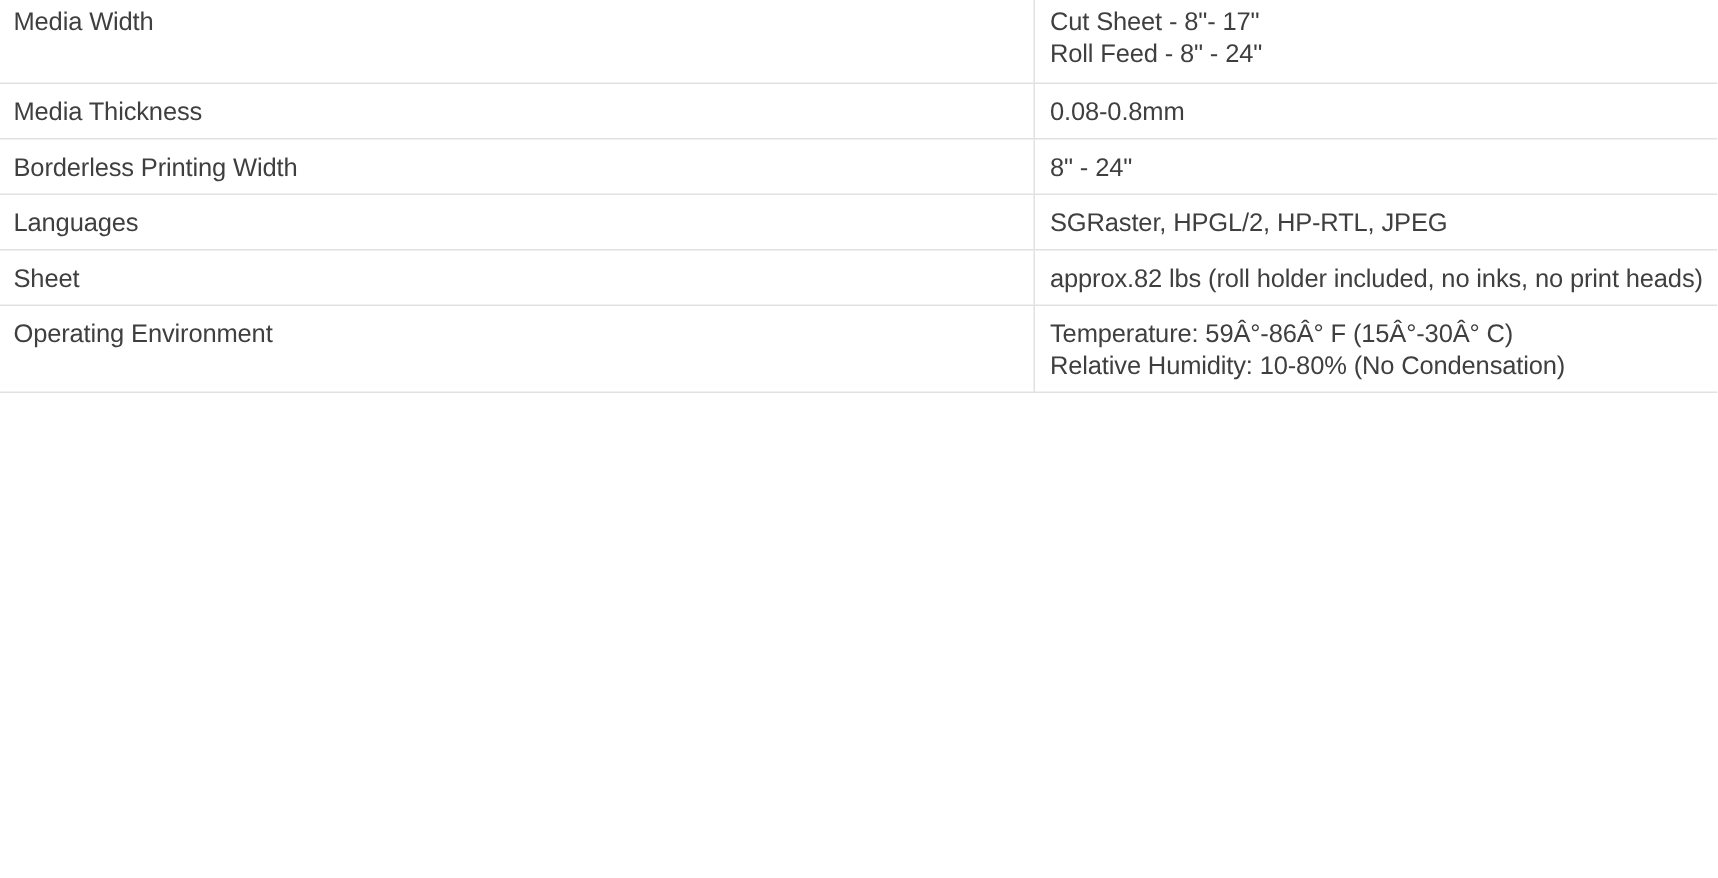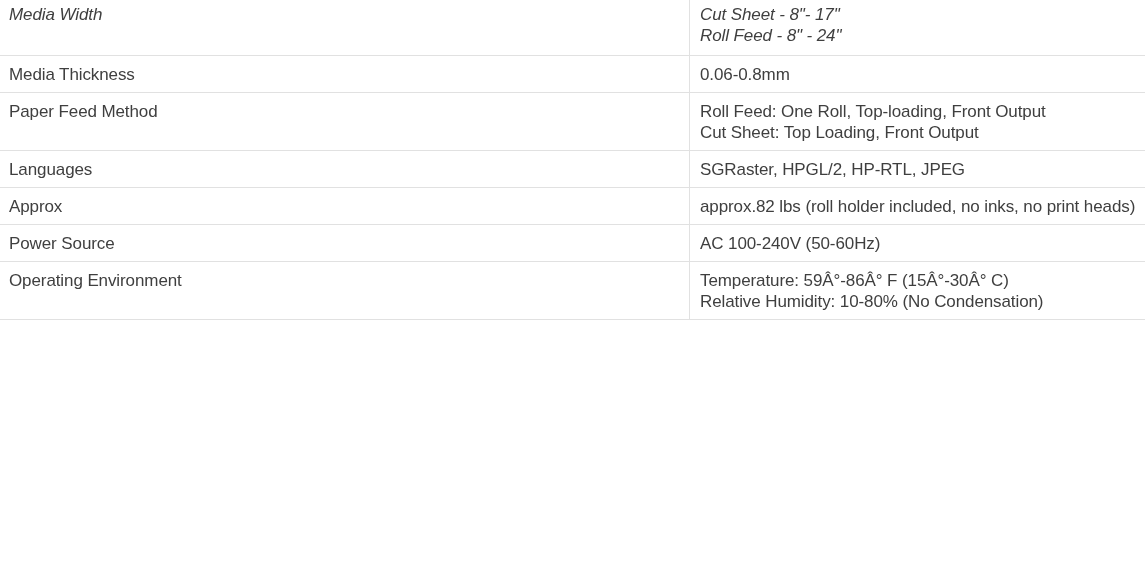--- a/index.html
+++ b/index.html
@@ -36,21 +36,20 @@
   table.spec-table td.spec-label{
     width:670px;
     border-right:1px solid var(--divider-color);
   }
   table.spec-table td.spec-value{
     padding-left:10px;
   }
   table.spec-table tr:first-child td{
     padding-top:4px;
     padding-bottom:9px;
-    font-style:italic;
   }
   .spec-value-line{
     white-space:nowrap;
     overflow:hidden;
   }
 </style>
 </head>
 <body>
 
 <table class="spec-table">
@@ -58,46 +57,39 @@
       <tr>
         <td class="spec-label">Media Width</td>
         <td class="spec-value">
           <div class="spec-value-line">Cut Sheet - 8"- 17"</div>
           <div class="spec-value-line">Roll Feed - 8" - 24"</div>
         </td>
       </tr>
       <tr>
         <td class="spec-label">Media Thickness</td>
         <td class="spec-value">
-          <div class="spec-value-line">0.06-0.8mm</div>
+          <div class="spec-value-line">0.08-0.8mm</div>
         </td>
       </tr>
       <tr>
-        <td class="spec-label">Paper Feed Method</td>
+        <td class="spec-label">Borderless Printing Width</td>
         <td class="spec-value">
-          <div class="spec-value-line">Roll Feed: One Roll, Top-loading, Front Output</div>
-          <div class="spec-value-line">Cut Sheet: Top Loading, Front Output</div>
+          <div class="spec-value-line">8" - 24"</div>
         </td>
       </tr>
       <tr>
         <td class="spec-label">Languages</td>
         <td class="spec-value">
           <div class="spec-value-line">SGRaster, HPGL/2, HP-RTL, JPEG</div>
         </td>
       </tr>
       <tr>
-        <td class="spec-label">Approx</td>
+        <td class="spec-label">Sheet</td>
         <td class="spec-value">
           <div class="spec-value-line">approx.82 lbs (roll holder included, no inks, no print heads)</div>
-        </td>
-      </tr>
-      <tr>
-        <td class="spec-label">Power Source</td>
-        <td class="spec-value">
-          <div class="spec-value-line">AC 100-240V (50-60Hz)</div>
         </td>
       </tr>
       <tr>
         <td class="spec-label">Operating Environment</td>
         <td class="spec-value">
           <div class="spec-value-line">Temperature: 59Â°-86Â° F (15Â°-30Â° C)</div>
           <div class="spec-value-line">Relative Humidity: 10-80% (No Condensation)</div>
         </td>
       </tr>
     </tbody>

